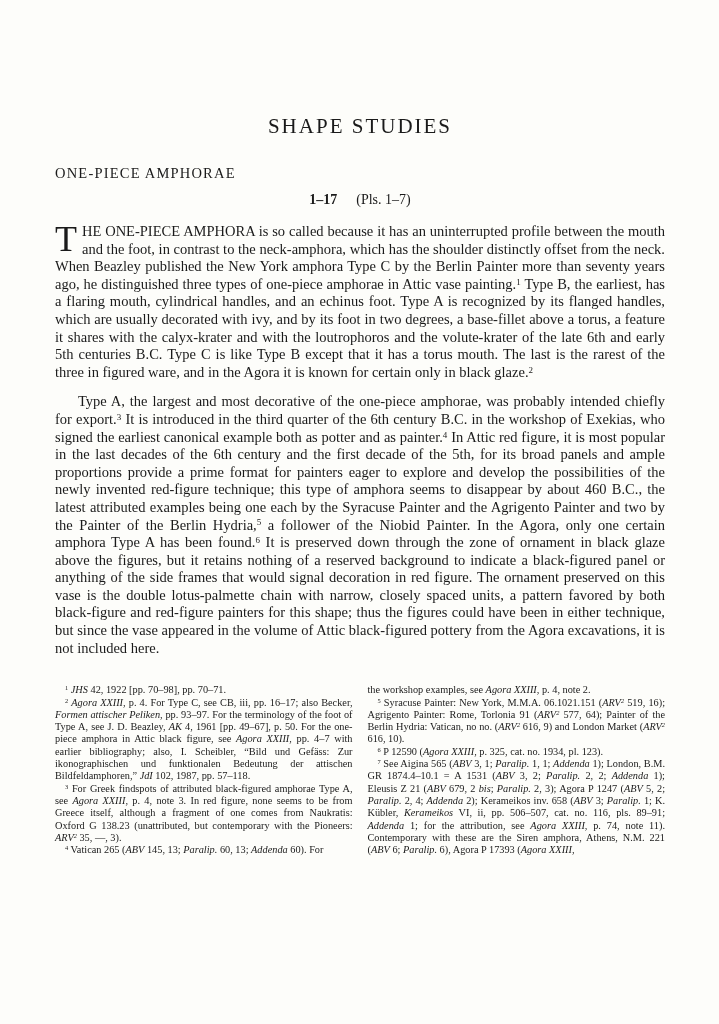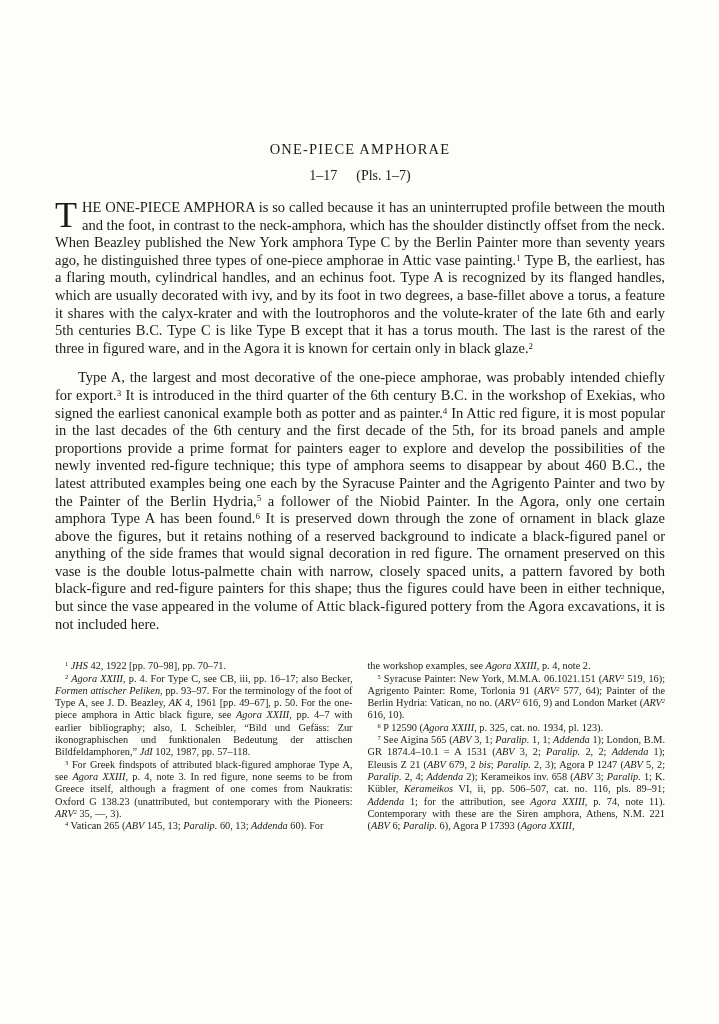--- a/index.html
+++ b/index.html
@@ -13,34 +13,33 @@
   .page { padding: 114px 54px 0 55px; }
 
   .title {
     text-align: center;
     font-size: 21px;
     font-weight: 400;
     letter-spacing: 2px;
     line-height: 24px;
   }
   .subtitle {
-    text-align: center;
     font-size: 14.5px;
     font-weight: 400;
     letter-spacing: 1.2px;
     line-height: 17px;
     margin-top: 27px;
   }
   .range-line {
     text-align: center;
     font-size: 14px;
     line-height: 17px;
     margin-top: 9px;
   }
-  .range-bold { font-weight: 400; }
+  .range-bold { font-weight: 700; }
   .plates { margin-left: 19px; font-family: Liberation Serif, serif; }
 
   .body-text {
     margin-top: 15px;
     font-size: 14.5px;
     line-height: 17.6px;
     text-align: justify;
   }
   .body-text p { margin: 0; }
   .body-text p.indent { text-indent: 23px; margin-top: 12px; }
@@ -72,20 +71,21 @@
     text-align: justify;
   }
   .fn { text-indent: 10px; }
   .fn.cont { text-indent: 0; }
 </style>
 </head>
 <body>
 
 <div class="page">
 
+  <div class="title">SHAPE STUDIES</div>
 
   <div class="subtitle">ONE-PIECE AMPHORAE</div>
 
   <div class="range-line">
     <span class="range-bold">1–17</span><span class="plates">(Pls. 1–7)</span>
   </div>
 
   <div class="body-text">
     <p>
       <span class="dropcap">T</span><span><span>HE ONE-PIECE AMPHORA is so called because it has an uninterrupted profile between the mouth and the foot, in contrast to the neck-amphora, which has the shoulder distinctly offset from the neck.  When Beazley published the New York amphora Type C by the Berlin Painter more than seventy years ago, he distinguished three types of one-piece amphorae in Attic vase painting.</span><sup>1</sup><span>  Type B, the earliest, has a flaring mouth, cylindrical handles, and an echinus foot.  Type A is recognized by its flanged handles, which are usually decorated with ivy, and by its foot in two degrees, a base-fillet above a torus, a feature it shares with the calyx-krater and with the loutrophoros and the volute-krater of the late 6th and early 5th centuries B.C. Type C is like Type B except that it has a torus mouth.  The last is the rarest of the three in figured ware, and in the Agora it is known for certain only in black glaze.</span><sup>2</sup></span>

